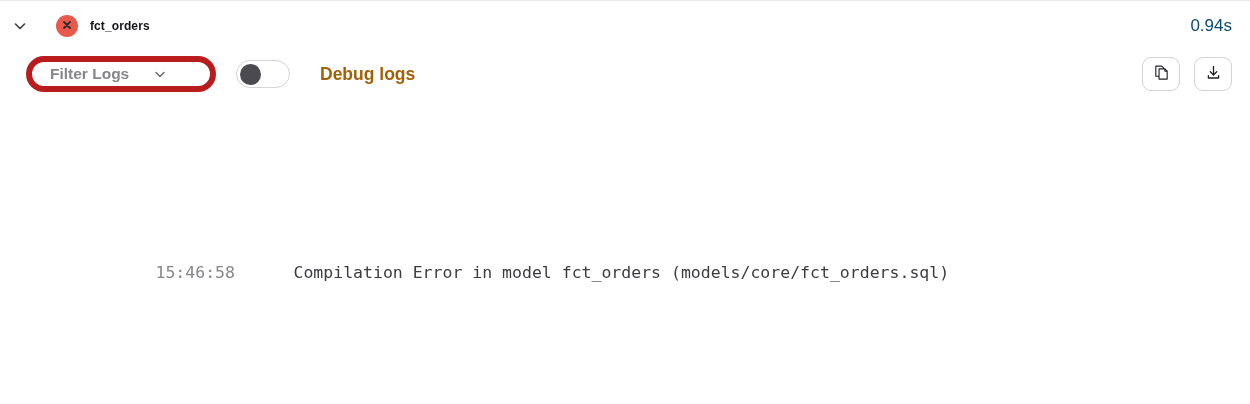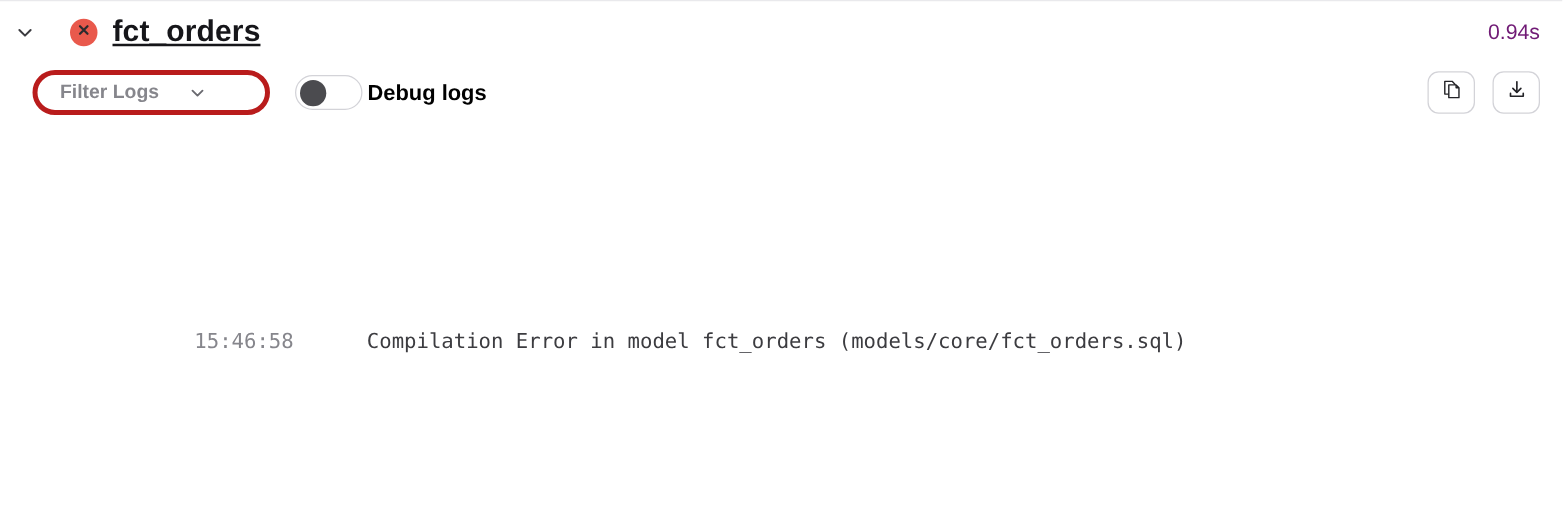--- a/index.html
+++ b/index.html
@@ -35,49 +35,48 @@
   .chevron-btn svg { display: block; }
   .status-icon {
     width: 22px; height: 22px;
     border-radius: 50%;
     background: #e9594c;
     display: flex; align-items: center; justify-content: center;
     margin-left: 22px;
     flex: 0 0 auto;
   }
   .node-title {
-    font-size: 24px;
+    font-size: 12px;
     font-weight: bold;
     color: #16161a;
     margin-left: 12px;
     letter-spacing: .1px;
     white-space: nowrap;
-    text-decoration: underline;
   }
   .spacer { flex: 1 1 auto; }
   .elapsed {
     font-size: 17px;
-    color: #701a75;
+    color: #0c4a6e;
     font-weight: normal;
     white-space: nowrap;
   }
 
   
   .toolbar-row {
     position: absolute;
     top: 50px; left: 0; right: 0;
     height: 46px;
     display: flex;
     align-items: center;
     padding: 0 18px 0 26px;
   }
   .filter-select {
     height: 36px;
     min-width: 190px;
-    border: 4px solid #b91c1c;
+    border: 6px solid #b91c1c;
     border-radius: 18px;
     background: #ffffff;
     display: flex;
     align-items: center;
     padding: 0 14px 0 18px;
     cursor: pointer;
   }
   .filter-select .label {
     font-size: 15.5px;
     color: #86868c;
@@ -99,24 +98,24 @@
     flex: 0 0 auto;
   }
   .toggle .knob {
     position: absolute;
     top: 3px; left: 3px;
     width: 21px; height: 21px;
     border-radius: 50%;
     background: #4b4b4f;
   }
   .toggle-label {
-    margin-left: 4px;
+    margin-left: 30px;
     font-size: 17.5px;
     font-weight: bold;
-    color: #000000;
+    color: #a16207;
     white-space: nowrap;
   }
   .icon-btn {
     width: 38px; height: 34px;
     border: 1px solid #d3d3d8;
     border-radius: 9px;
     background: #ffffff;
     display: flex; align-items: center; justify-content: center;
     cursor: pointer;
     flex: 0 0 auto;

